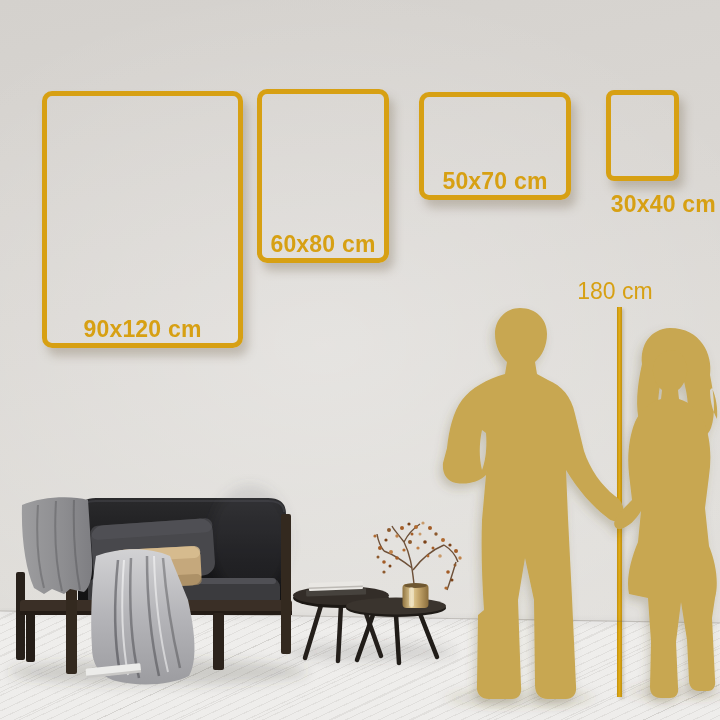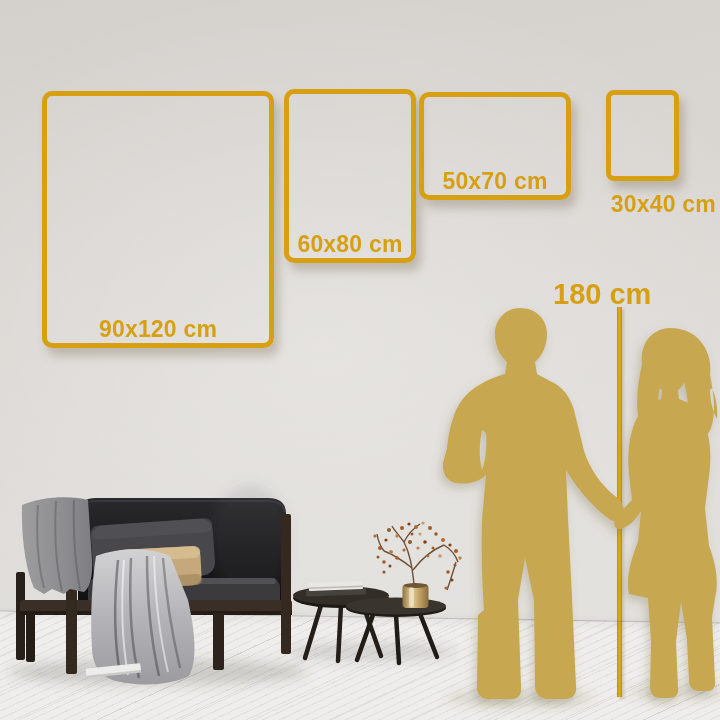--- a/index.html
+++ b/index.html
@@ -20,32 +20,32 @@
       repeating-linear-gradient(155deg, rgba(130,125,118,0.12) 0 1px, rgba(255,255,255,0) 1px 7px),
       repeating-linear-gradient(155deg, rgba(115,110,103,0.10) 0 1px, rgba(255,255,255,0) 1px 33px),
       linear-gradient(180deg,#e8e7e5 0%,#f2f1ef 35%,#eeedeb 100%);
   }
   .frame{
     position:absolute;box-sizing:border-box;
     border:5px solid #d7a013;border-radius:10px;
     box-shadow:5px 8px 10px rgba(126,113,90,0.35);
     display:flex;align-items:flex-end;justify-content:center;
   }
-  .f1{left:42px;top:91px;width:232px;height:257px;}
-  .f2{left:257px;top:89px;width:132px;height:174px;margin-left:27px;}
+  .f1{left:42px;top:91px;width:201px;height:257px;}
+  .f2{left:257px;top:89px;width:132px;height:174px;}
   .f3{left:419px;top:92px;width:152px;height:108px;}
   .f4{left:606px;top:90px;width:73px;height:91px;border-radius:8px;}
   .size-label{
     color:#d7a013;font-weight:800;font-size:23px;letter-spacing:0.2px;
     white-space:nowrap;
   }
   .label-f4{position:absolute;left:569px;top:191px;width:147px;text-align:right;}
   .height-label{
-    position:absolute;left:553px;top:278px;width:124px;
-    color:#d7a013;font-weight:700;font-size:29px;white-space:nowrap;
+    position:absolute;left:553px;top:278px;width:124px;text-align:center;
+    color:#d7a013;font-weight:400;font-size:23px;white-space:nowrap;
   }
   .height-line{
     position:absolute;left:617px;top:307px;width:5px;height:390px;
     background:linear-gradient(90deg,#c18f0e,#e2ad16 45%,#c18f0e);
     box-shadow:2px 2px 3px rgba(120,100,50,0.25);
   }
   .scene{position:absolute;left:0;top:0;width:720px;height:720px;pointer-events:none;}
 </style>
 </head>
 <body>

